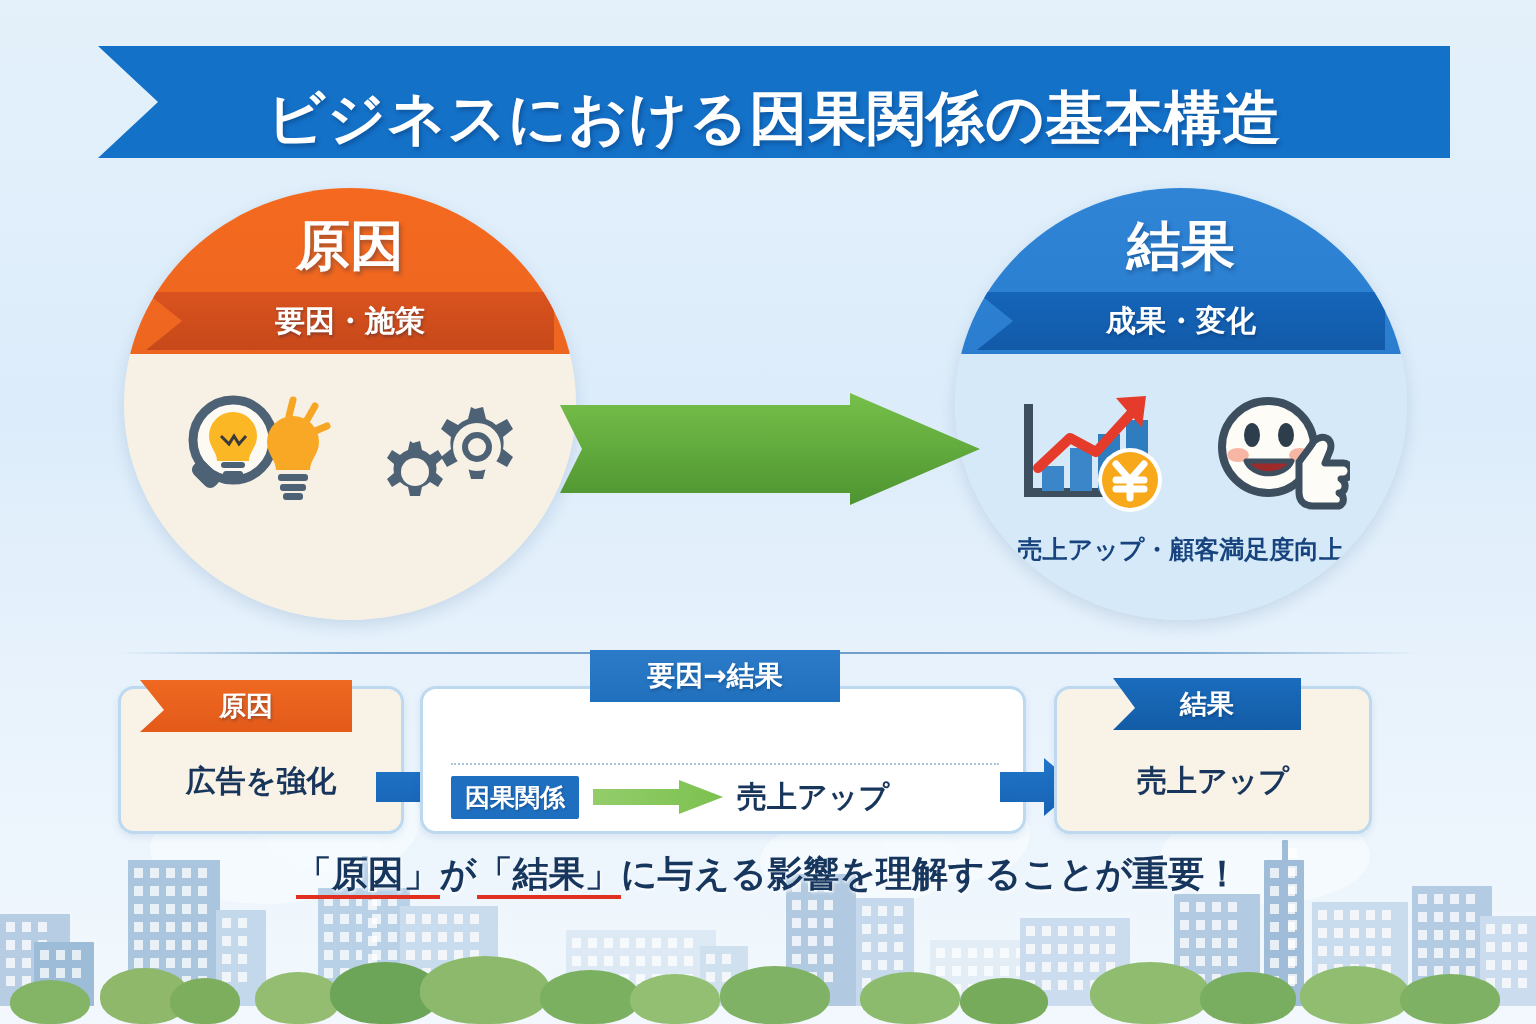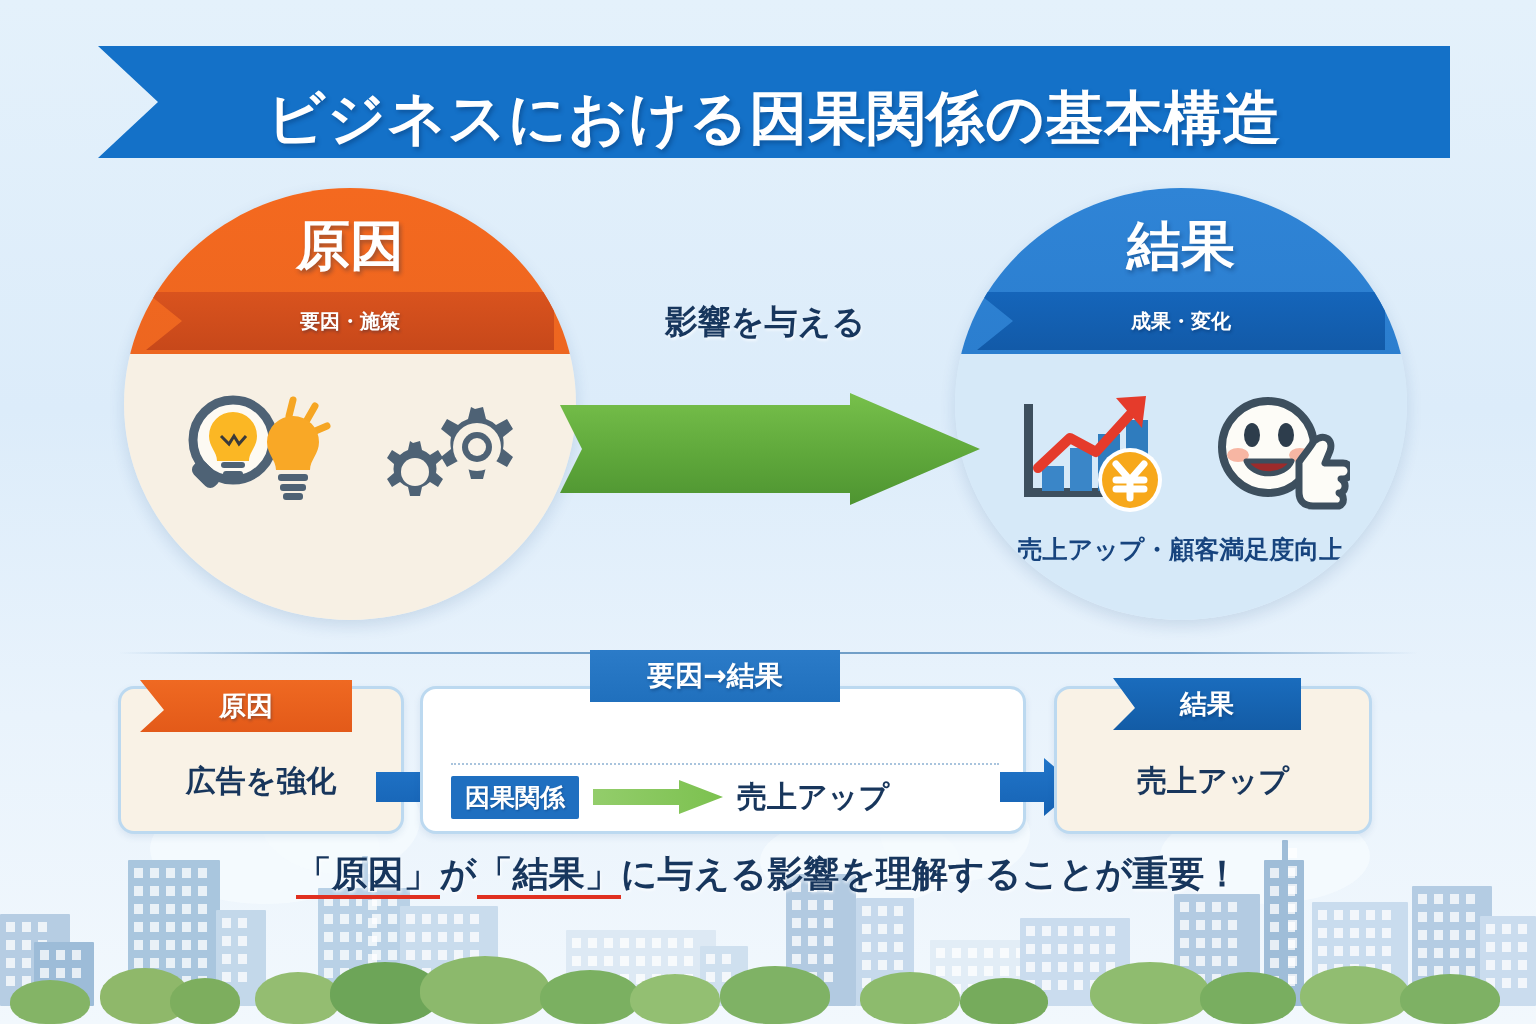--- a/index.html
+++ b/index.html
@@ -46,21 +46,21 @@
     position:absolute;left:0;top:22px;width:100%;text-align:center;
     font-size:54px;font-weight:bold;color:#ffffff;
     text-shadow:2px 3px 4px rgba(0,30,70,.32);
   }
   .circle .band{
     position:absolute;left:22px;top:104px;width:408px;height:58px;
     display:flex;align-items:center;justify-content:center;
     clip-path:polygon(0 0,408px 0,408px 58px,372px 29px,408px 58px,36px 58px,0 58px,36px 29px);
   }
   .circle .band span{
-    font-size:20px;font-weight:bold;color:#fff;text-shadow:1px 2px 3px rgba(0,30,70,.35);
+    font-size:30px;font-weight:bold;color:#fff;text-shadow:1px 2px 3px rgba(0,30,70,.35);
   }
   .circle .caption{
     position:absolute;left:0;bottom:54px;width:100%;text-align:center;
     font-size:25px;font-weight:bold;
   }
   .icons{position:absolute;left:0;top:28px;width:100%;height:140px;
          display:flex;align-items:center;justify-content:center;gap:30px;}
 
   #cause-circle{left:124px;top:188px;}
   #cause-circle .top-half{background:linear-gradient(180deg,#f4691f 0%,#ed6620 100%);}
@@ -640,21 +640,20 @@
         </span>
       </div>
       <div class="caption">売上アップ・顧客満足度向上</div>
     </div>
     <div class="bigword">結果</div>
     <div class="band">
       <span>成果・変化</span>
     </div>
   </div>
 
-  <div class="main-arrow-label">影響を与える</div>
   <div class="main-arrow"></div>
 
   <div class="divider"></div>
 
   <div class="card" id="card-cause">
     <div class="card-text">広告を強化</div>
   </div>
   <div class="tag-ribbon" id="tag-cause">
     <span>原因</span>
   </div>

